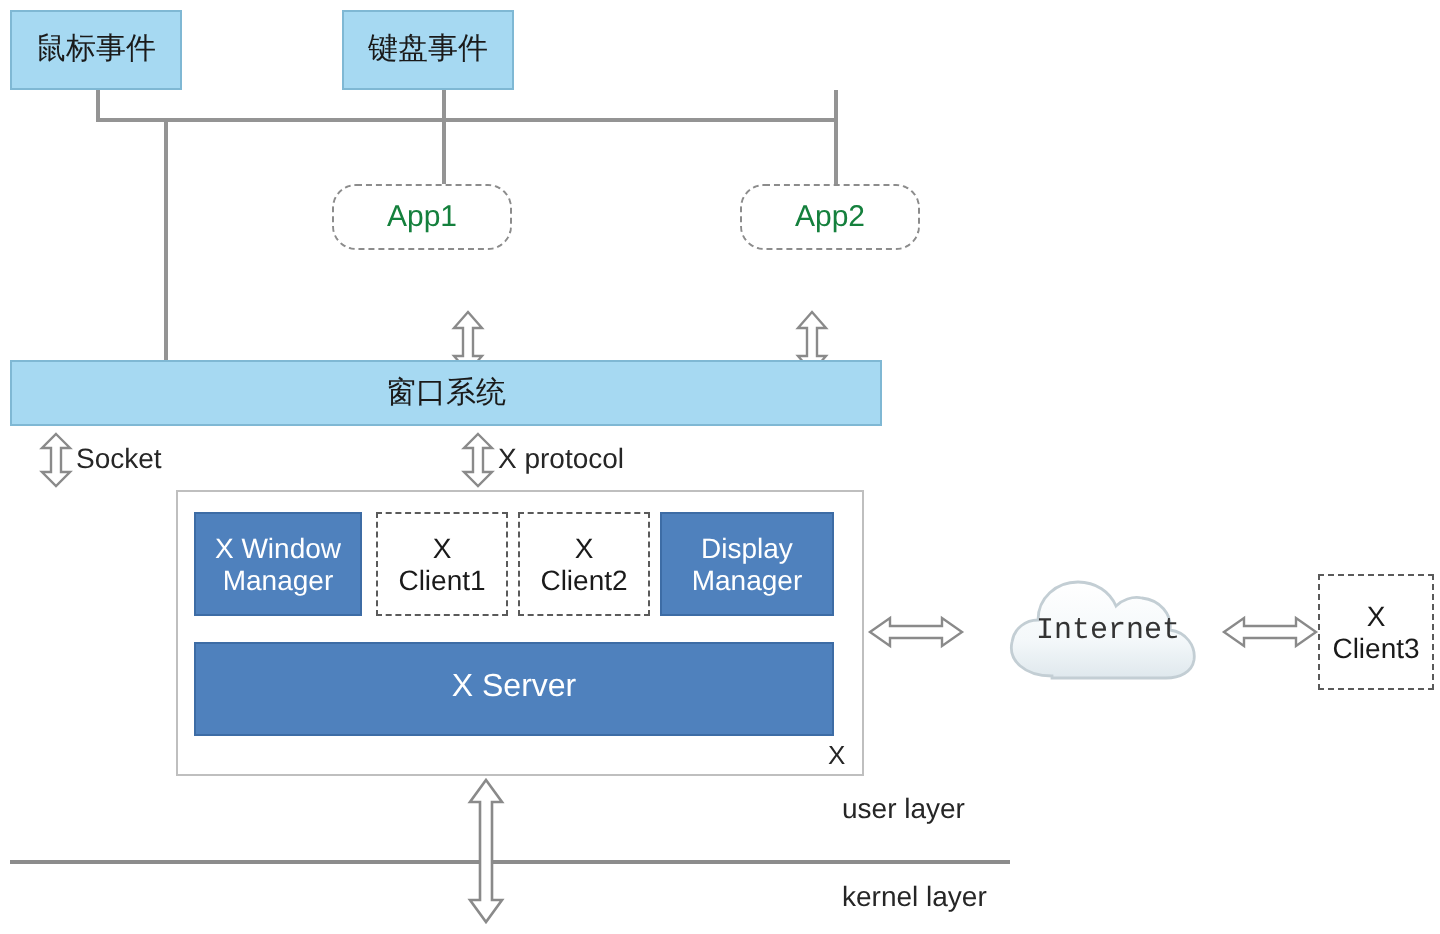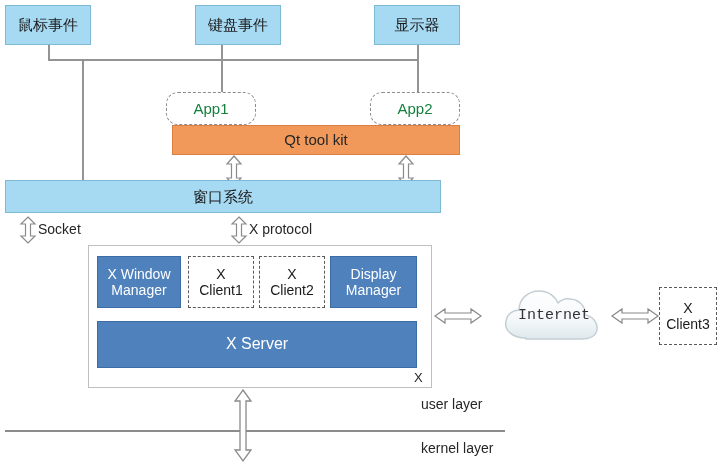--- a/index.html
+++ b/index.html
@@ -97,37 +97,31 @@
 
   <div class="vline" style="left:82px;top:59px;height:128px;"></div>
 
   <div class="vline" style="left:221px;top:59px;height:34px;"></div>
 
   <div class="vline" style="left:417px;top:59px;height:34px;"></div>
 
   <div class="node lightblue" style="left:5px;top:5px;width:86px;height:40px;">
     <span>鼠标事件</span>
   </div>
-  <div class="node lightblue" style="left:195px;top:5px;width:86px;height:40px;">
+  <div class="node lightblue" style="left:171px;top:5px;width:86px;height:40px;">
     <span>键盘事件</span>
-  </div>
-  <div class="node lightblue" style="left:374px;top:5px;width:86px;height:40px;">
-    <span>显示器</span>
   </div>
 
   <div class="node dashed-round" style="left:166px;top:92px;width:90px;height:33px;">
     <span>App1</span>
   </div>
   <div class="node dashed-round" style="left:370px;top:92px;width:90px;height:33px;">
     <span>App2</span>
   </div>
 
-  <div class="node orange" style="left:172px;top:125px;width:288px;height:30px;">
-    <span>Qt  tool  kit</span>
-  </div>
 
   <svg class="arrow-svg" style="left:225px;top:155px;" width="18" height="32">
     <polygon points="9,1 16,9 11.5,9 11.5,23 16,23 9,31 2,23 6.5,23 6.5,9 2,9" fill="#ffffff" stroke="#8a8a8a" stroke-width="1.2"></polygon>
   </svg>
   <svg class="arrow-svg" style="left:397px;top:155px;" width="18" height="32">
     <polygon points="9,1 16,9 11.5,9 11.5,23 16,23 9,31 2,23 6.5,23 6.5,9 2,9" fill="#ffffff" stroke="#8a8a8a" stroke-width="1.2"></polygon>
   </svg>
 
   <div class="node lightblue" style="left:5px;top:180px;width:436px;height:33px;">
     <span>窗口系统</span>

